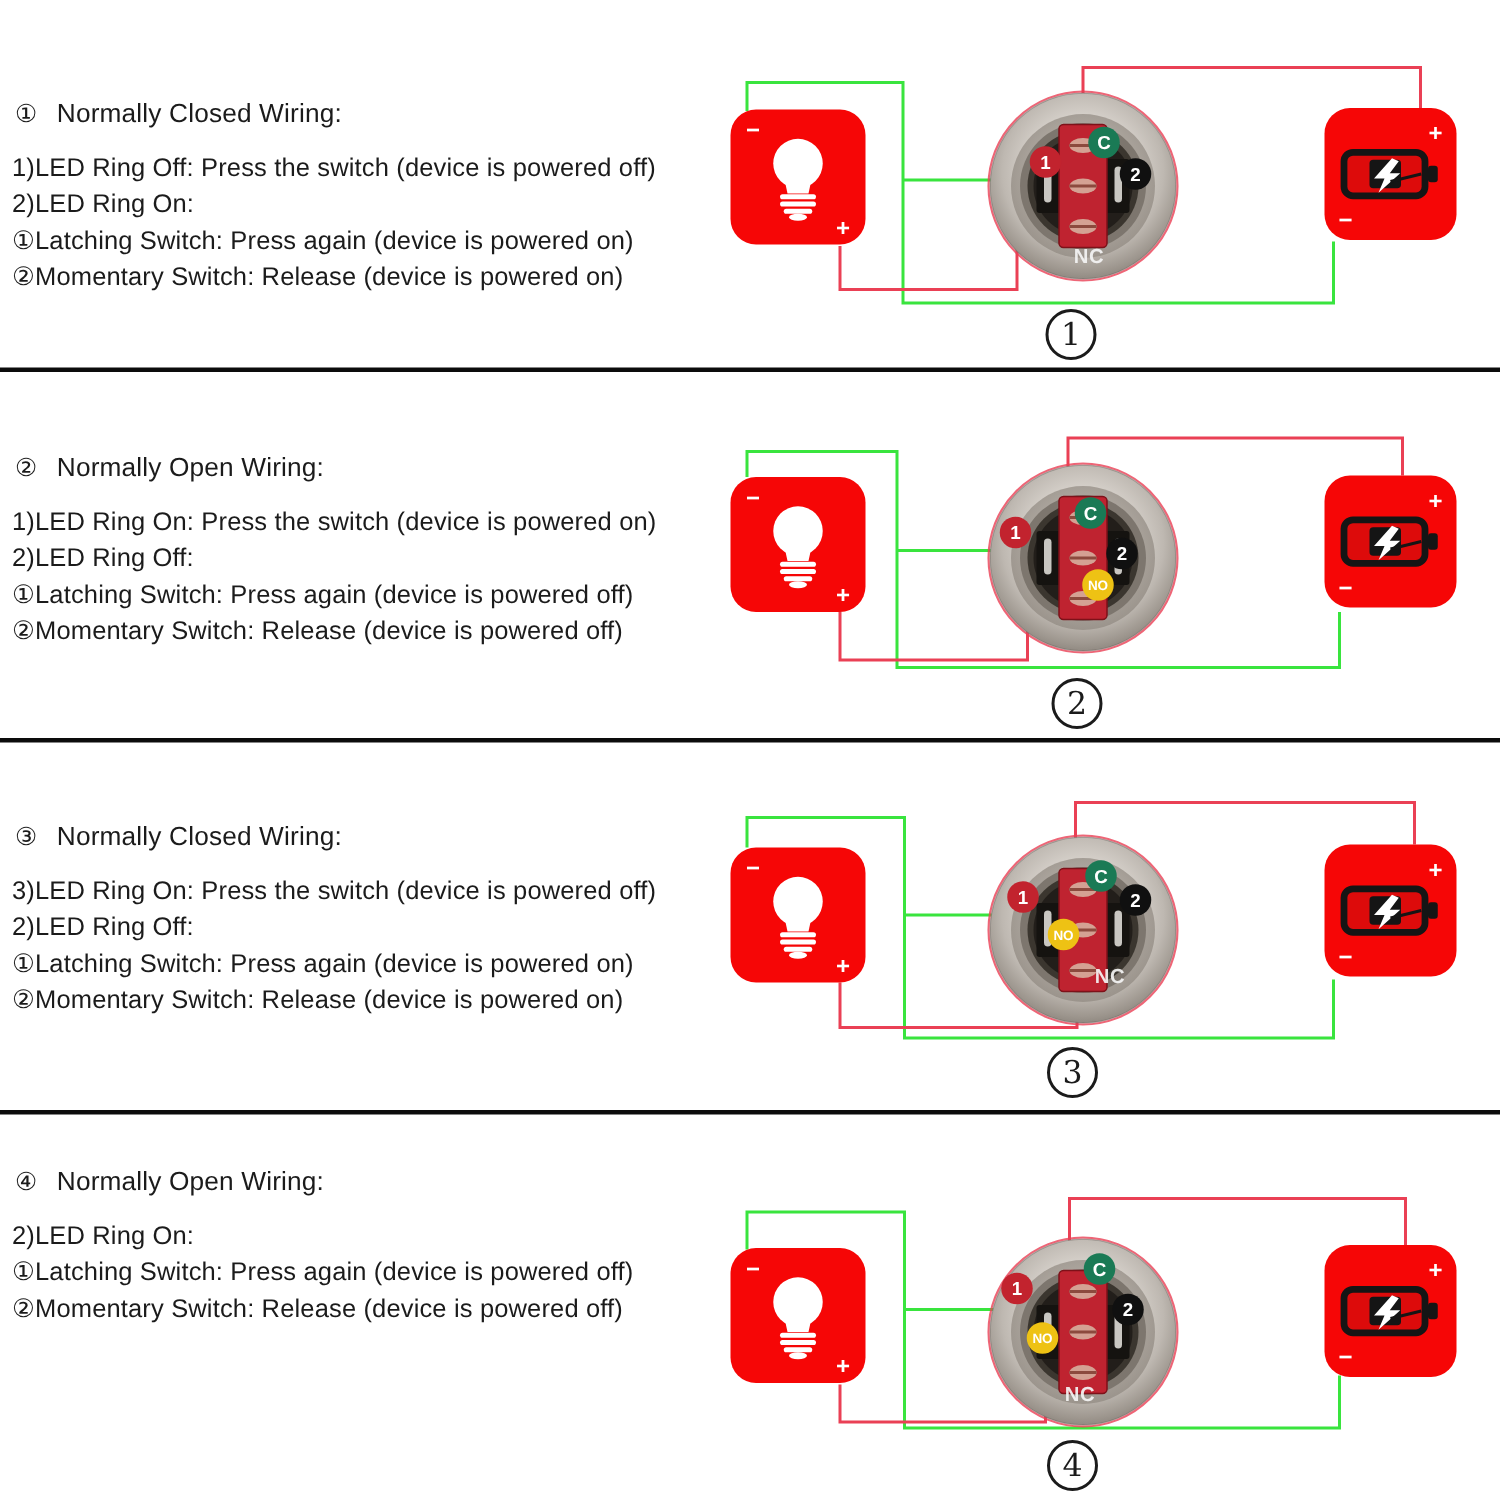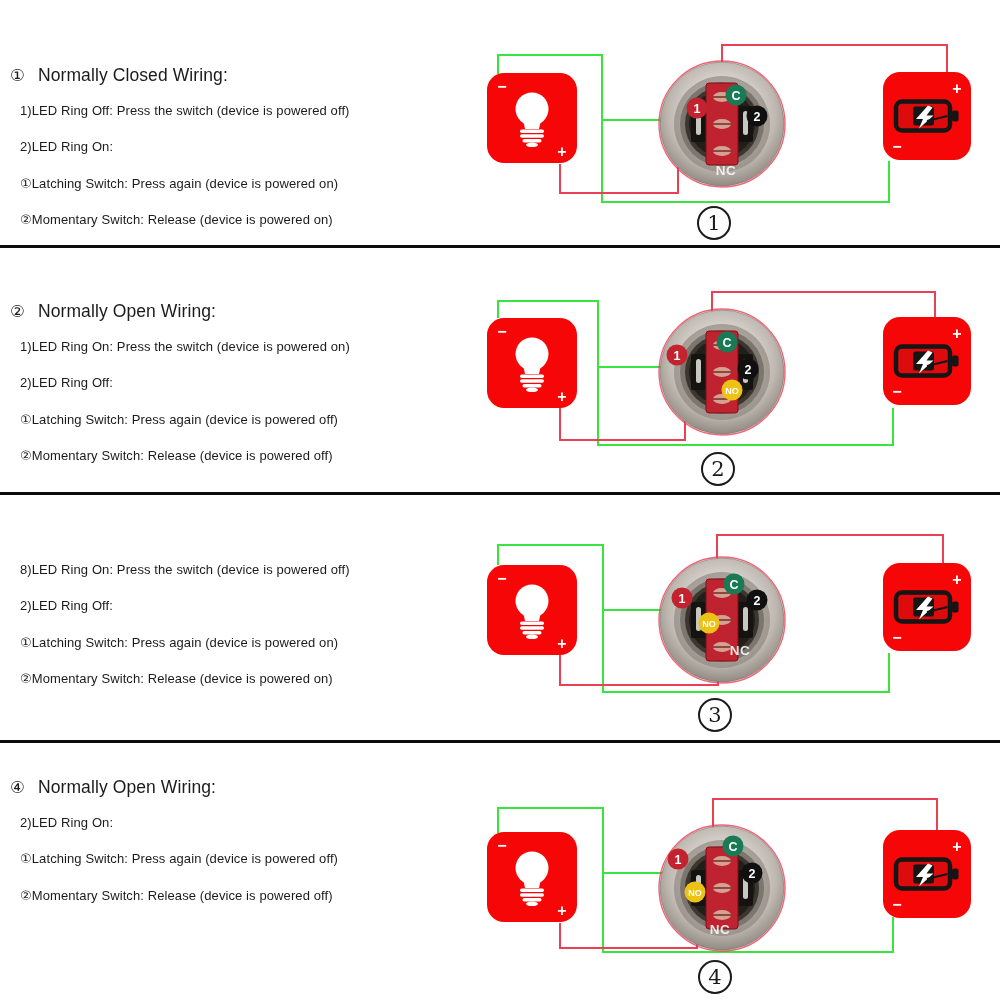--- a/index.html
+++ b/index.html
@@ -10,21 +10,21 @@
   .s2{top:248px;height:244px;}
   .s3{top:495px;height:245px;}
   .s4{top:743px;height:257px;}
   .txt{position:absolute;left:8px;top:0;width:470px;}
   .s1 .txt{padding-top:64px;}
   .s2 .txt{padding-top:52px;}
   .s3 .txt{padding-top:51px;}
   .s4 .txt{padding-top:33px;}
   .sec-title{font-size:17.5px;line-height:22px;margin:0 0 13px 2px;font-weight:400;letter-spacing:.1px;}
   .sec-title .glyph{font-size:16.5px;margin-right:13px;}
-  .sec-line{font-size:13px;line-height:24.4px;margin:12px;letter-spacing:.1px;white-space:nowrap;}
+  .sec-line{font-size:17px;line-height:24.4px;margin:0;letter-spacing:.1px;white-space:nowrap;}
   .diagram{position:absolute;left:0;top:0;}
   .marker{position:absolute;width:30px;height:30px;border:2px solid var(--text,#161616);
           border-radius:50%;display:flex;align-items:center;justify-content:center;
           font-family:"DejaVu Serif","Liberation Serif",serif;font-size:21px;color:var(--text,#161616);}
   .s1 .marker{left:697px;top:206px;}
   .s2 .marker{left:701px;top:204px;}
   .s3 .marker{left:698px;top:203px;}
   .s4 .marker{left:698px;top:217px;}
   .divider{position:absolute;left:0;width:1000px;height:3px;background:var(--divider,#0c0c0c);}
   .d1{top:245px;} .d2{top:492px;} .d3{top:740px;}
@@ -235,21 +235,22 @@
             <text class="badge-t" x="757" y="109.5">2</text>
           </g>
         <g>
             <circle class="b-yel" cx="709" cy="128" r="10.5"></circle>
             <text class="badge-t small" x="709" y="131.5">NO</text>
           </g>
         <text class="contact" x="740" y="160">NC</text>
       </g>
     </svg>
     <div class="txt">
-      <p class="sec-line">8)LED Ring On: Press the switch (device is powered off)</p>
+      <p class="sec-title"><span class="glyph">③</span><span>Normally Closed Wiring:</span></p>
+      <p class="sec-line">3)LED Ring On: Press the switch (device is powered off)</p>
       <p class="sec-line">2)LED Ring Off:</p>
       <p class="sec-line">①Latching Switch: Press again (device is powered on)</p>
       <p class="sec-line">②Momentary Switch: Release (device is powered on)</p>
     </div>
     <div class="marker">3</div>
   </div>
   <div class="divider d3"></div>
 
   <div class="section s4">
     <svg class="diagram" width="1000" height="257" viewBox="0 0 1000 257">

